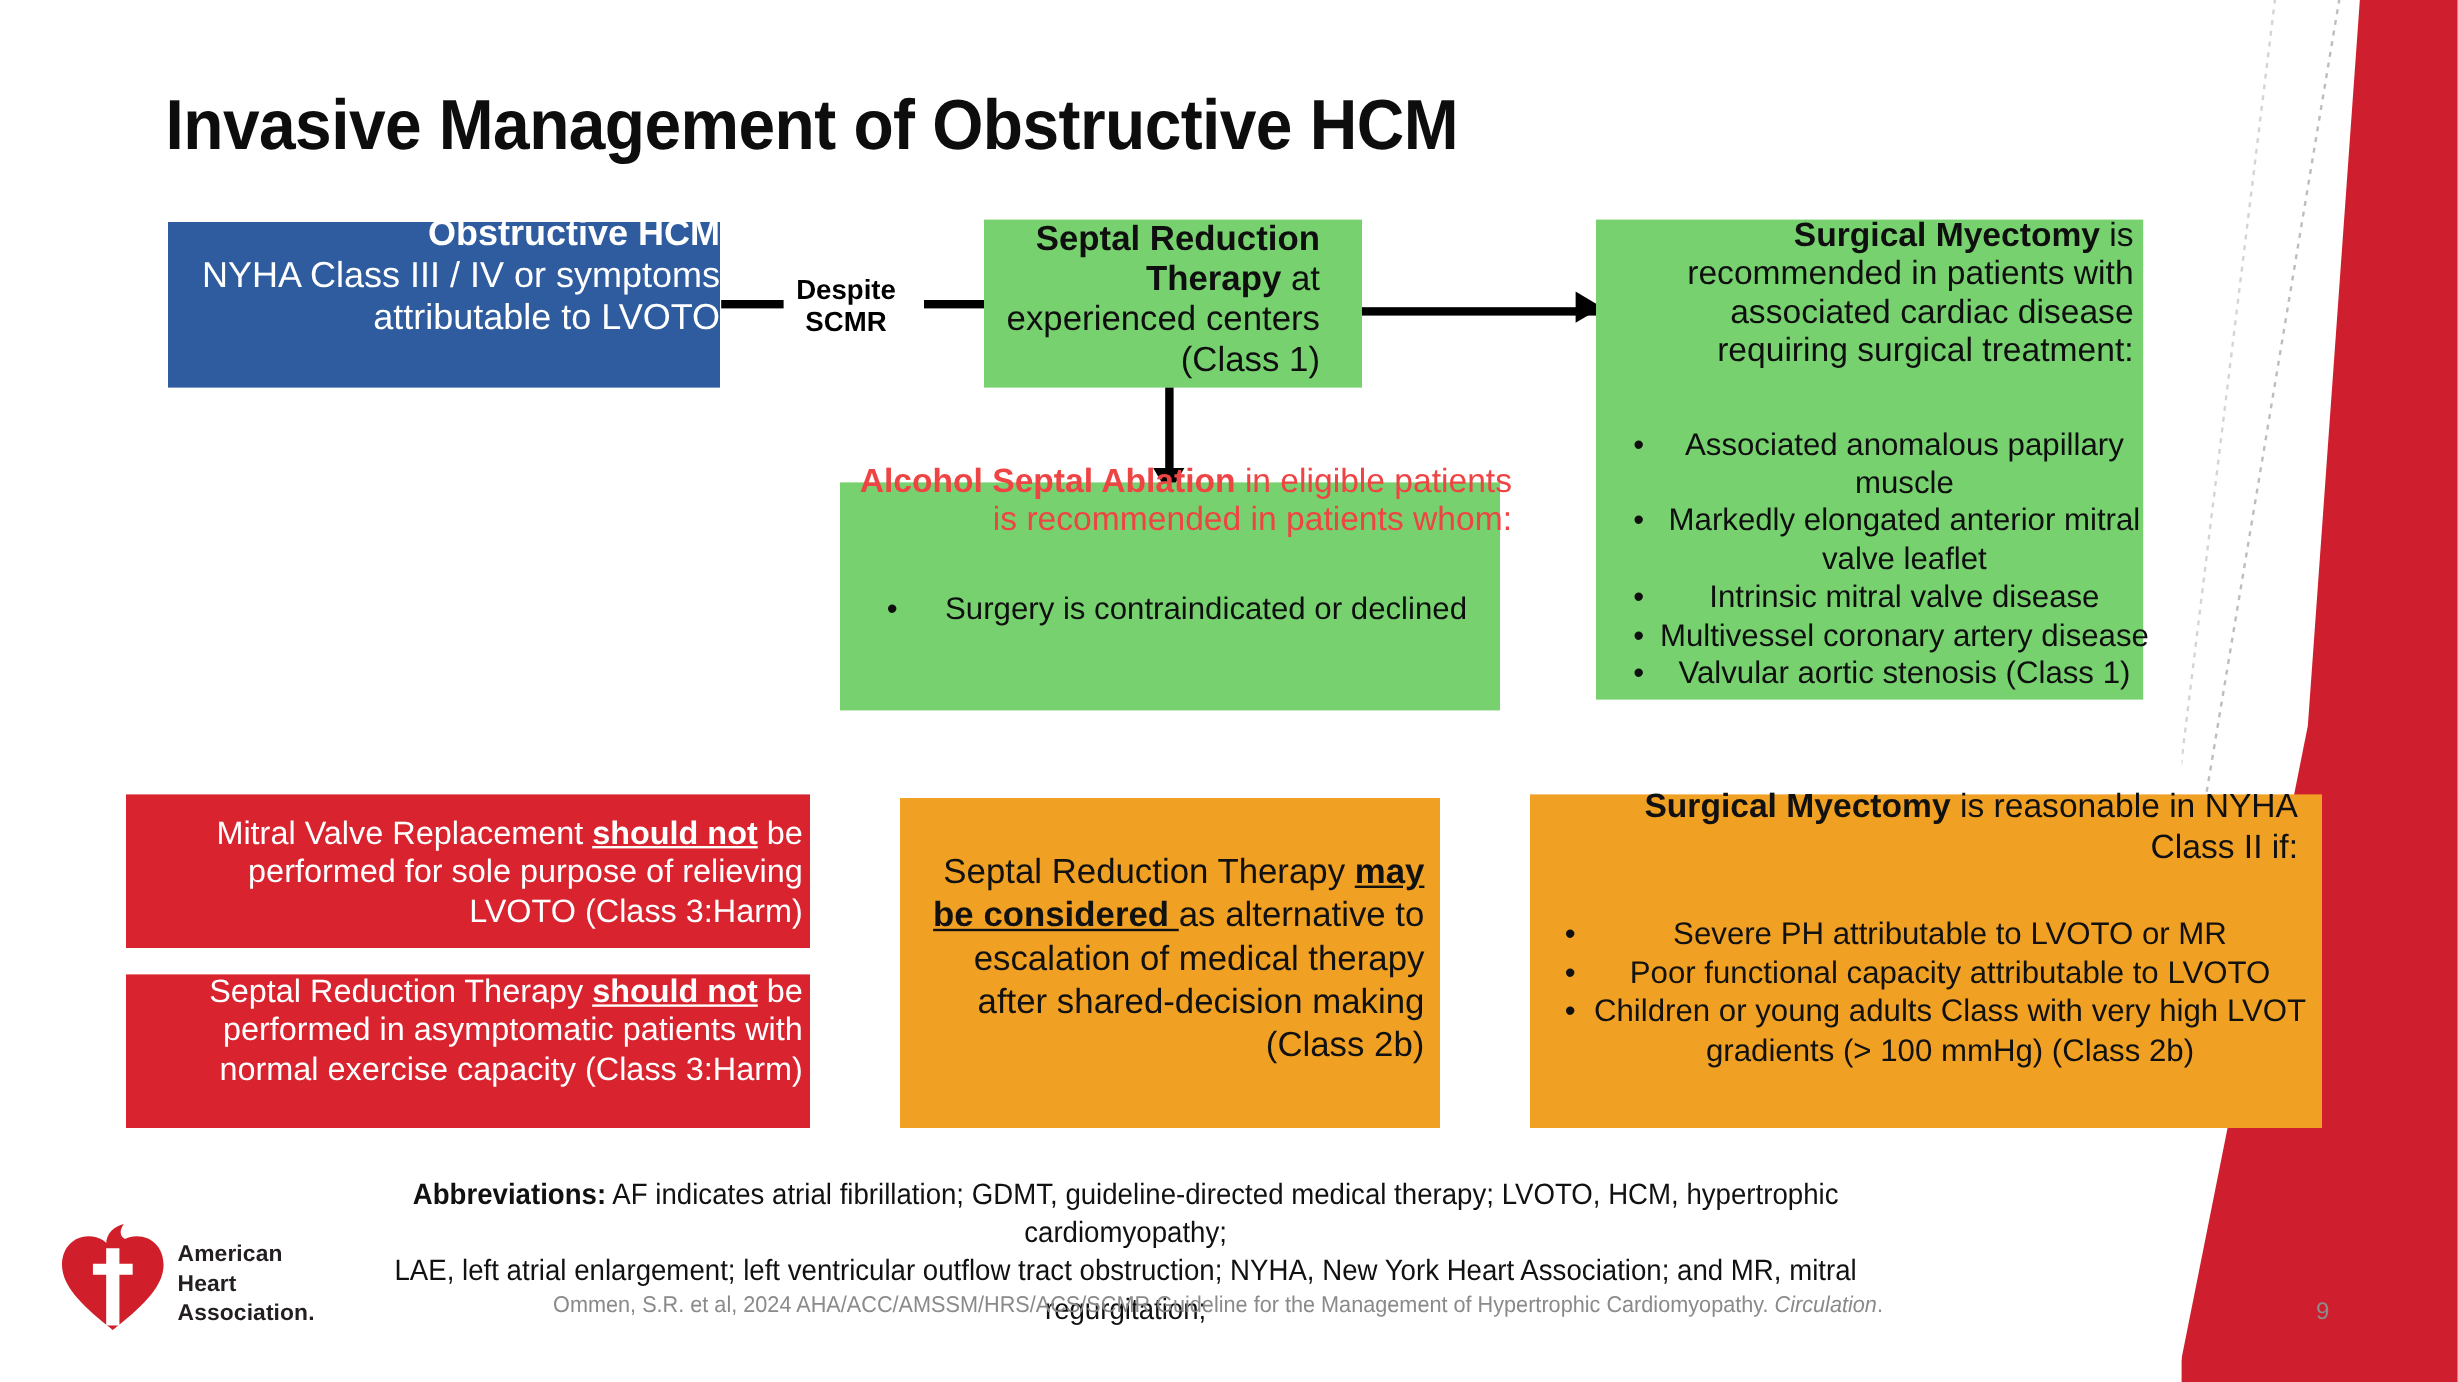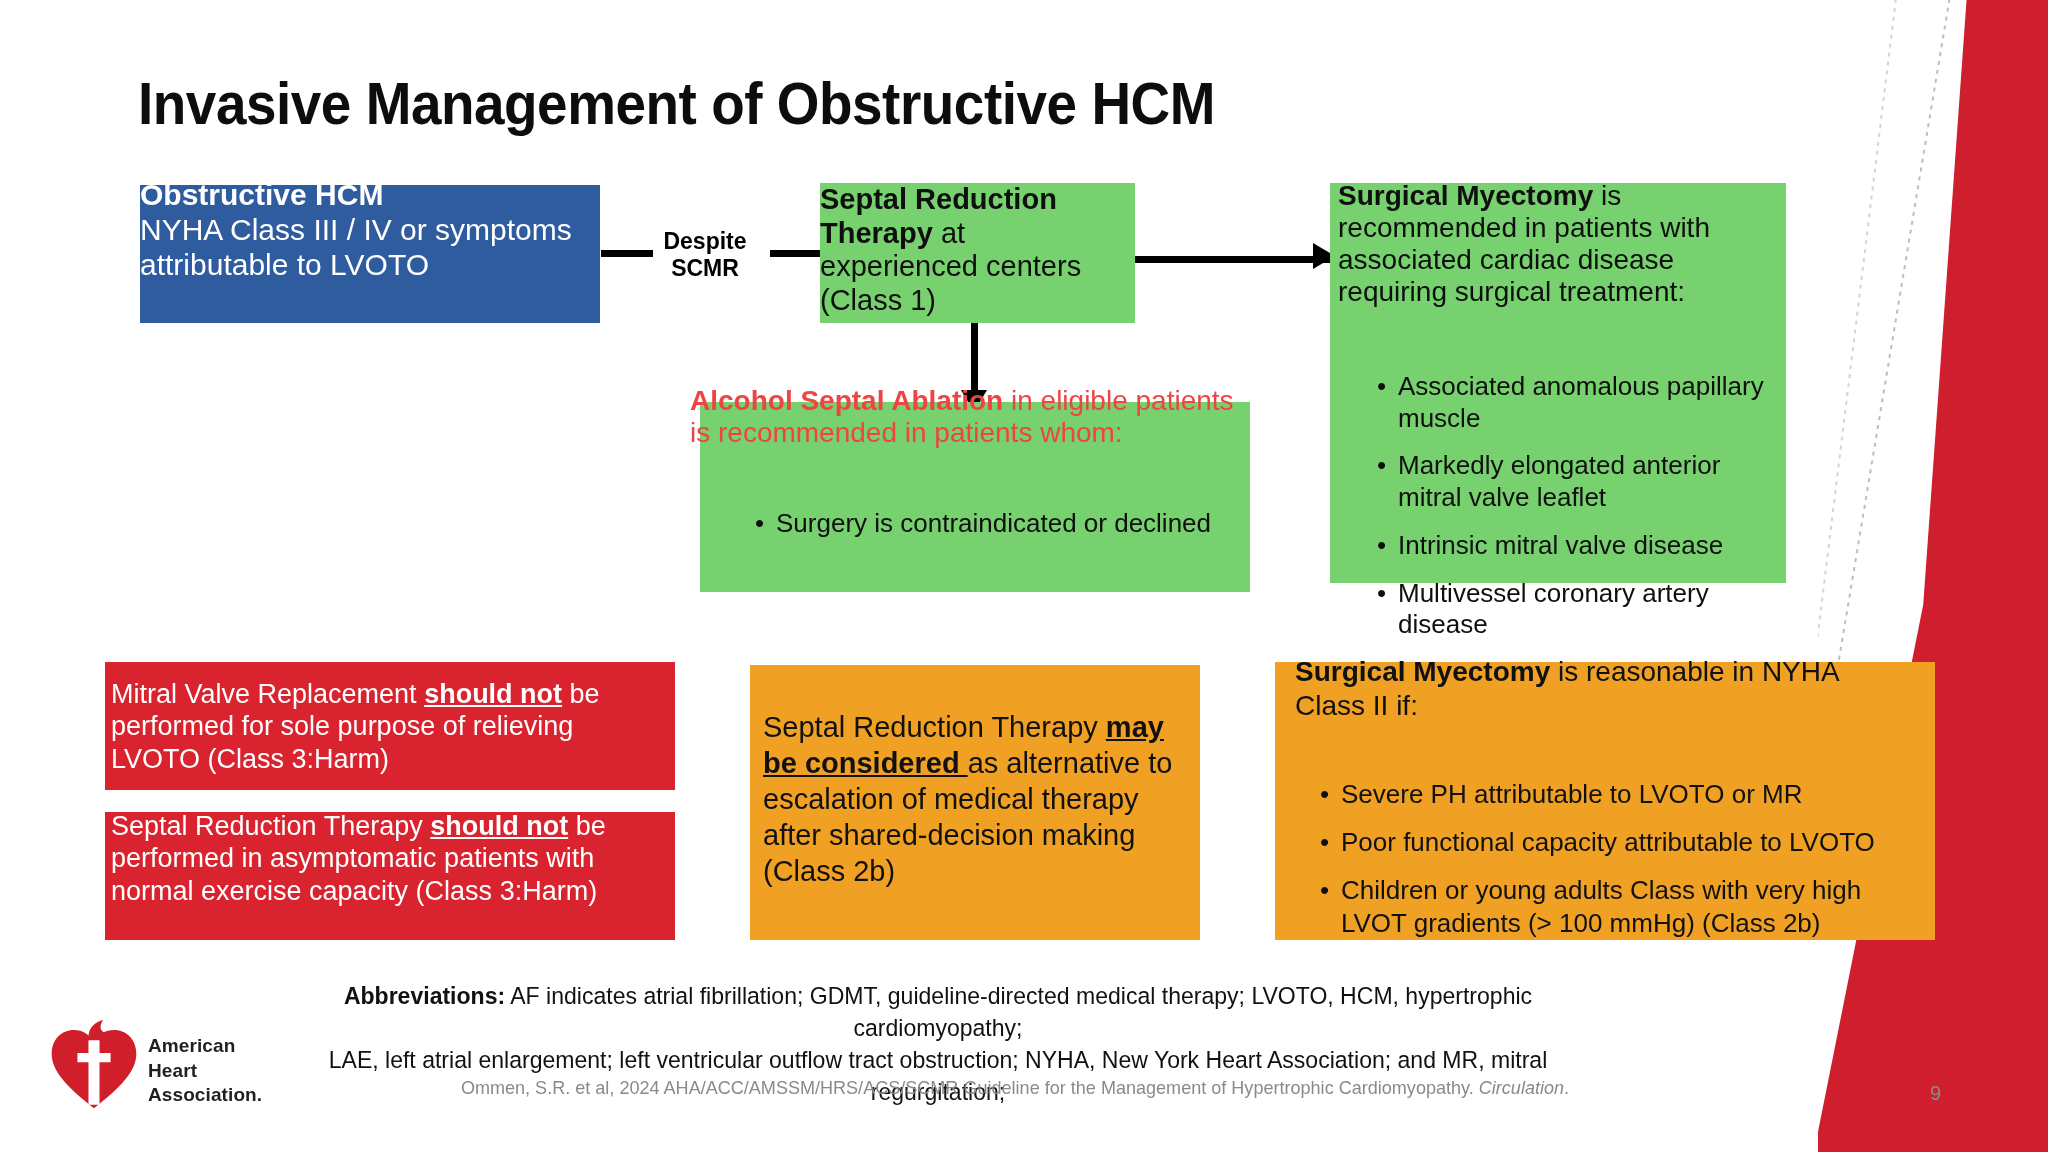--- a/index.html
+++ b/index.html
@@ -27,40 +27,40 @@
      font-family:"Liberation Sans",sans-serif;transform:scaleX(0.93);transform-origin:left center;}
 
   
   .box{position:absolute;box-sizing:border-box;}
   .box-txt{position:absolute;box-sizing:border-box;}
   .blue{background:#2f5c9e;}
   .green{background:#76d16e;}
   .red{background:#d9232e;}
   .orange{background:#f0a022;}
 
-  .ctr{text-align:left;}
+  .ctr{text-align:right;}
   b{font-weight:bold;}
   u.bu{font-weight:bold;}
 
   
   .arrow-h{position:absolute;height:7px;background:#000;}
   .arrow-head-r{position:absolute;width:0;height:0;
      border-top:13px solid transparent;border-bottom:13px solid transparent;
      border-left:22px solid #000;}
   .arrow-v{position:absolute;width:7px;background:#000;}
   .arrow-head-d{position:absolute;width:0;height:0;
      border-left:13px solid transparent;border-right:13px solid transparent;
      border-top:22px solid #000;}
 
   .despite{position:absolute;font-size:23px;font-weight:bold;color:#000;
      text-align:center;line-height:1.16;}
 
   
   ul.b{margin:0;padding:0;list-style:none;text-align:left;}
-  ul.b li{position:relative;padding-left:30px;margin:16px;}
+  ul.b li{position:relative;padding-left:30px;margin:0;text-align:center;}
   ul.b li:before{content:"\2022";position:absolute;left:9px;top:0;}
 
   
   .abbrev{position:absolute;left:228px;top:980px;width:1420px;
      font-size:24.5px;color:#111;text-align:center;line-height:1.30;
      transform:scaleX(0.94);transform-origin:center top;}
   .citation{position:absolute;left:400px;top:1075px;width:1230px;
      font-size:19px;color:#8a8a8a;text-align:center;line-height:1.35;
      transform:scaleX(0.95);transform-origin:center top;}
   .citation i{font-style:italic;}

